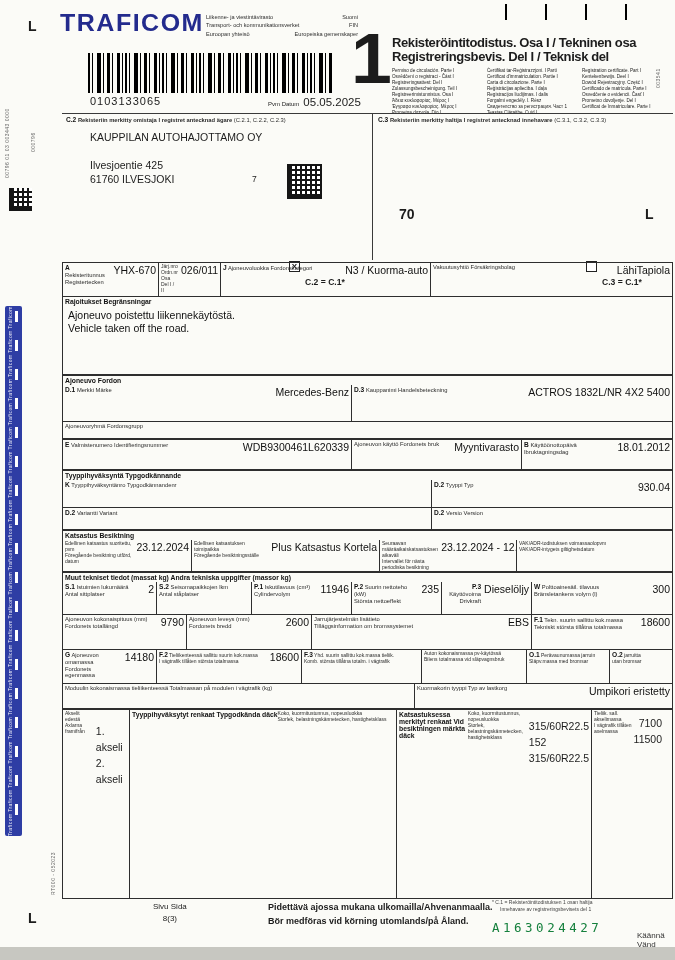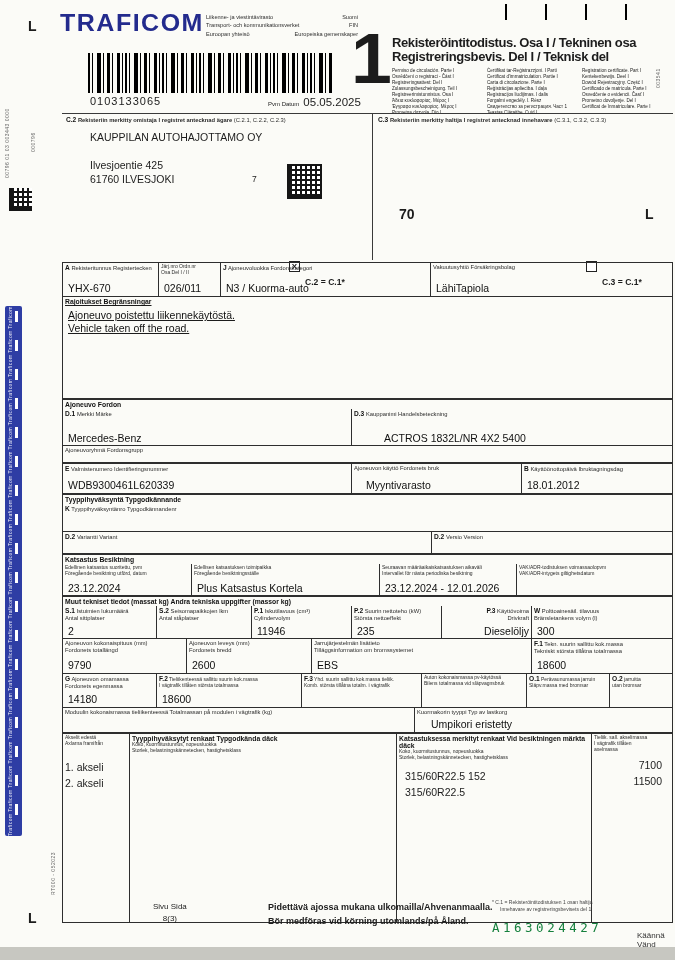--- a/index.html
+++ b/index.html
@@ -41,21 +41,21 @@
   .vline { background:#3a3a3a; width:1px; }
   .chk { width:11px; height:11px; border:1px solid #222; font-size:8px; font-weight:bold; text-align:center; line-height:10px; background:#fff; }
   .chklbl { font-size:8.6px; font-weight:bold; margin-left:5px;margin-top:32px; }
 
   
   #table { position:absolute; left:62px; top:262px; width:611px; border:1.4px solid #2e2e2e; background:transparent; }
   .trow { display:flex; border-top:1px solid #2e2e2e; }
   .trow.nt { border-top:none; }
   .trow.thick { border-top-width:2px; }
   .blk { display:block; padding:1px 2px; }
-  .cell { padding:1px 2px; display:flex; flex-direction:column; justify-content:space-between; border-left:1px solid #2e2e2e; overflow:hidden; }
+  .cell { padding:1px 2px; display:flex; flex-direction:row; justify-content:space-between; border-left:1px solid #2e2e2e; overflow:hidden; }
   .cell.nb { border-left:none; }
   .cols { display:flex; }
   .cols .cell:first-child { border-left:none; }
   .right { text-align:right; padding-right:8px; }
 
   
   .strip { left:5px; top:306px; width:17px; height:530px; background:#2e3da4; border-radius:2px; overflow:hidden; }
   .strip .dashes { position:absolute; left:10px; top:5px; bottom:5px; width:3px;
     background:repeating-linear-gradient(#fff 0 11px, transparent 11px 29px); }
   .strip .wm { position:absolute; left:1px; top:0; height:100%; writing-mode:vertical-rl; transform:rotate(180deg);
@@ -175,21 +175,21 @@
     <div class="cell" style="width:210px;">
       <div class="lbl"><b>J</b> <span>Ajoneuvoluokka  Fordonskategori</span></div>
       <div class="val">N3 / Kuorma-auto</div>
     </div>
     <div class="cell" style="flex:1;">
       <div class="lbl"><span>Vakuutusyhtiö  Försäkringsbolag</span></div>
       <div class="val">LähiTapiola</div>
     </div>
   </div>
 
-  <div class="trow blk" style="height:102px;text-decoration:underline;">
+  <div class="trow blk" style="height:78px;">
     <div class="sec-h">Rajoitukset  Begränsningar</div>
     <div class="val" style="margin-top:4px; white-space:normal;">Ajoneuvo poistettu liikennekäytöstä.</div>
     <div class="val" style="white-space:normal;">Vehicle taken off the road.</div>
   </div>
 
   <div class="trow blk thick" style="height:47px; padding:0;">
     <div class="sec-h" style="padding:1px 2px;">Ajoneuvo  Fordon</div>
     <div class="cols" style="height:37px;">
       <div class="cell" style="width:288px;">
         <div class="lbl"><b>D.1</b> <span>Merkki  Märke</span></div>
@@ -220,20 +220,24 @@
       <div class="val">18.01.2012</div>
     </div>
   </div>
 
   <div class="trow blk thick" style="height:38px; padding:0;">
     <div class="sec-h" style="padding:1px 2px;">Tyyppihyväksyntä  Typgodkännande</div>
     <div class="cols" style="height:28px;">
       <div class="cell" style="width:368px;">
         <div class="lbl"><b>K</b> <span>Tyyppihyväksyntänro  Typgodkännandenr</span></div>
         <div class="val"></div>
+      </div>
+      <div class="cell" style="flex:1;">
+        <div class="lbl"><b>D.2</b> <span>Tyyppi  Typ</span></div>
+        <div class="val">930.04</div>
       </div>
     </div>
   </div>
 
   <div class="trow" style="height:22px;">
     <div class="cell nb" style="width:368px;">
       <div class="lbl"><b>D.2</b> <span>Variantti  Variant</span></div>
       <div class="val"></div>
     </div>
     <div class="cell" style="flex:1;">

